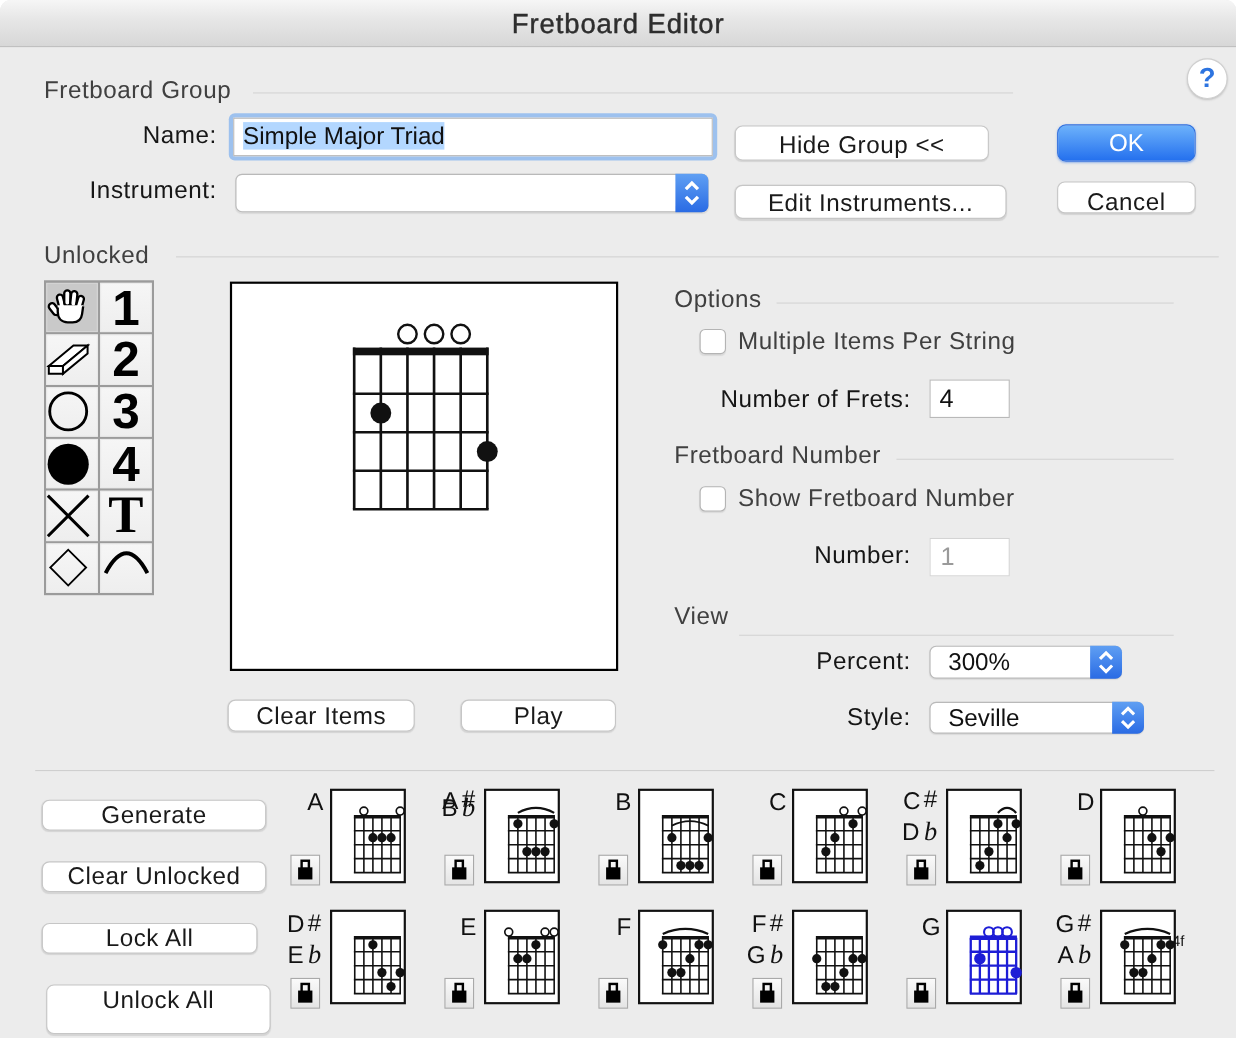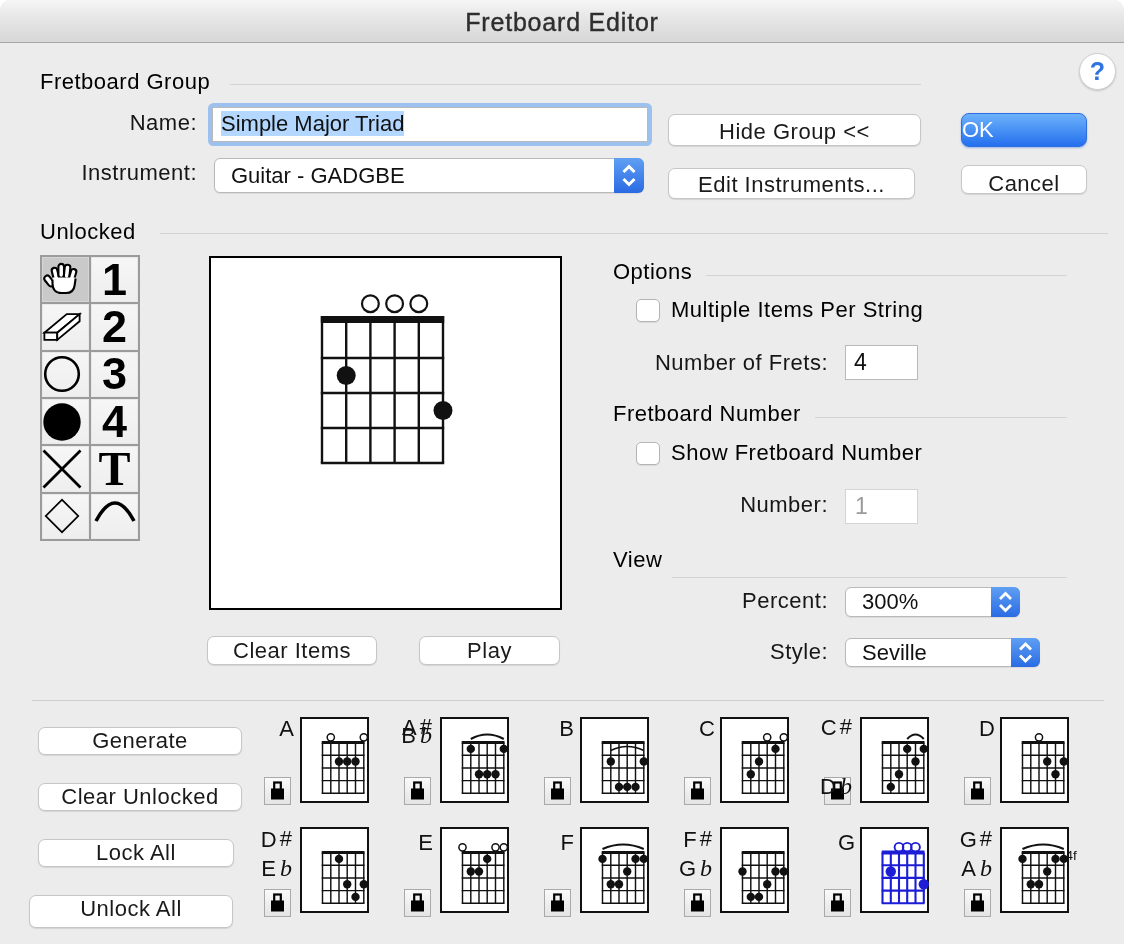--- a/index.html
+++ b/index.html
@@ -1,27 +1,27 @@
 <!DOCTYPE html>
 <html><head><meta charset="utf-8"><style>
 *{margin:0;padding:0;box-sizing:border-box}
 html{background:#fff}
 html,body{width:1124px;height:944px;font-family:"Liberation Sans",sans-serif;position:relative;overflow:hidden}
 body{background:#ececec;border-radius:10px 10px 0 0}
 .titlebar{position:absolute;left:0;top:0;width:1124px;height:43px;
  background:linear-gradient(#f6f6f6,#e7e7e7 40%,#d7d7d7);border-bottom:1px solid #a6a6a6;
  border-radius:9px 9px 0 0}
 .title{position:absolute;left:0;top:8px;width:100%;text-align:center;font-size:25px;color:#2e2e2e;letter-spacing:.8px;-webkit-text-stroke:.4px #2e2e2e}
-.lab{position:absolute;font-size:22px;color:#000000;line-height:26px;white-space:nowrap;letter-spacing:.5px}
+.lab{position:absolute;font-size:22px;color:#404040;line-height:26px;white-space:nowrap;letter-spacing:.5px}
 .rlab{position:absolute;font-size:22px;color:#161616;line-height:26px;white-space:nowrap;text-align:right;width:220px;letter-spacing:.5px}
 .hr{position:absolute;height:1px;background:#d3d3d3}
 .btn{position:absolute;background:#fff;border:1px solid #c6c6c6;border-radius:7px;
  font-size:22px;color:#1a1a1a;text-align:center;box-shadow:0 1px 1px rgba(0,0,0,.10);letter-spacing:.5px}
 .okbtn{position:absolute;border-radius:8px;background:linear-gradient(#6db2fb,#2470ee);
- border:1px solid #2e6ede;color:#fff;font-size:22px;text-align:left;box-shadow:0 1px 2px rgba(70,130,230,.5)}
+ border:1px solid #2e6ede;color:#fff;font-size:22px;text-align:center;box-shadow:0 1px 2px rgba(70,130,230,.5)}
 .help{position:absolute;left:1079px;top:53px;width:37px;height:37px;border-radius:50%;
  background:#fff;border:1px solid #cfcfcf;box-shadow:0 1px 2px rgba(0,0,0,.18);
  color:#2d74e0;font-size:25px;text-align:center;line-height:35px;font-weight:bold}
 .input{position:absolute;background:#fff;border:1px solid #b9b9b9;font-size:22px;color:#111;line-height:32px;white-space:nowrap}
 .focusring{position:absolute;border-radius:2px;box-shadow:0 0 0 4px #9dc1ee}
 .sel{position:absolute;background:#fff;border:1px solid #b9b9b9;border-radius:6px;
  font-size:22px;color:#111;box-shadow:0 1px 1px rgba(0,0,0,.08);white-space:nowrap}
 .stepper{position:absolute;right:-1px;top:-1px;background:linear-gradient(#5f9ff3,#2a6be4);
  border-radius:0 6px 6px 0}
 .checkbox{position:absolute;width:24px;height:23px;background:#fff;border:1px solid #b4b4b4;border-radius:5px;
@@ -44,27 +44,26 @@
 <div class="titlebar"></div>
 <div class="title">Fretboard Editor</div>
 <div class="help">?</div>
 <div class="lab" style="left:40px;top:69px">Fretboard Group</div>
 <div class="hr" style="left:230px;top:84px;width:691px"></div>
 <div class="rlab" style="left:-23px;top:110px">Name:</div>
 <div class="focusring" style="left:212px;top:107px;width:436px;height:35px"></div>
 <div class="input" style="left:212px;top:107px;width:436px;height:35px;padding-left:8px"><span style="background:#b3d7ff">Simple Major Triad</span></div>
 <div class="rlab" style="left:-23px;top:160px">Instrument:</div>
 <div class="sel" style="left:214px;top:158px;width:430px;height:35px">
-    <span class="seltext">Guitar - GADGBE</span>
     <div class="stepper" style="width:30px;height:35px"><svg width="30" height="35" viewBox="0 0 30 35">
         <polyline points="9.5,14 15,8.5 20.5,14" fill="none" stroke="#fff" stroke-width="3"></polyline>
         <polyline points="9.5,21 15,26.5 20.5,21" fill="none" stroke="#fff" stroke-width="3"></polyline>
       </svg></div>
   </div>
-<div class="btn" style="left:668px;top:114px;width:253px;height:32px;line-height:33px">Hide Group &lt;&lt;</div>
+<div class="btn" style="left:668px;top:114px;width:231px;height:32px;line-height:33px">Hide Group &lt;&lt;</div>
 <div class="btn" style="left:668px;top:168px;width:247px;height:31px;line-height:31px">Edit Instruments...</div>
 <div class="okbtn" style="left:961px;top:113px;width:126px;height:34px;line-height:32px">OK</div>
 <div class="btn" style="left:961px;top:165px;width:126px;height:29px;line-height:36px">Cancel</div>
 <div class="lab" style="left:40px;top:219px">Unlocked</div>
 <div class="hr" style="left:160px;top:233px;width:948px"></div>
 <div class="toolgrid">
     <div class="tool seltool">
       <svg width="45" height="45" viewBox="0 0 40 40">
         <g fill="#fff" stroke="#000" stroke-width="2.1" stroke-linejoin="round">
           <rect x="4.2" y="15.5" width="6" height="12" rx="3" transform="rotate(-38 7.2 21.5)"></rect>
@@ -172,21 +171,21 @@
     <span class="seltext">Seville</span>
     <div class="stepper" style="width:29px;height:29px"><svg width="29" height="29" viewBox="0 0 29 29">
         <polyline points="9,11.5 14.5,6 20,11.5" fill="none" stroke="#fff" stroke-width="2.8"></polyline>
         <polyline points="9,17.5 14.5,23 20,17.5" fill="none" stroke="#fff" stroke-width="2.8"></polyline>
       </svg></div>
   </div>
 <div class="hr" style="left:32px;top:700px;width:1072px;background:#cfcfcf"></div>
 <div class="btn" style="left:38px;top:727px;width:204px;height:28px;line-height:26px">Generate</div>
 <div class="btn" style="left:38px;top:783px;width:204px;height:28px;line-height:26px">Clear Unlocked</div>
 <div class="btn" style="left:38px;top:839px;width:196px;height:28px;line-height:26px">Lock All</div>
-<div class="btn" style="left:29px;top:895px;width:204px;height:33px;line-height:26px">Unlock All</div>
+<div class="btn" style="left:42px;top:895px;width:204px;height:45px;line-height:26px">Unlock All</div>
 <div class="cbox" style="left:300px;top:717px;border-color:#111"><svg width="79" height="82" viewBox="0 0 79 82">
       <line x1="20.5" y1="23.5" x2="20.5" y2="74.3" stroke="#111" stroke-width="1.45"></line>
       <line x1="28.8" y1="23.5" x2="28.8" y2="74.3" stroke="#111" stroke-width="1.45"></line>
       <line x1="37.0" y1="23.5" x2="37.0" y2="74.3" stroke="#111" stroke-width="1.45"></line>
       <line x1="45.2" y1="23.5" x2="45.2" y2="74.3" stroke="#111" stroke-width="1.45"></line>
       <line x1="53.5" y1="23.5" x2="53.5" y2="74.3" stroke="#111" stroke-width="1.45"></line>
       <line x1="61.8" y1="23.5" x2="61.8" y2="74.3" stroke="#111" stroke-width="1.45"></line>
       <line x1="19.7" y1="23.5" x2="62.5" y2="23.5" stroke="#111" stroke-width="3.0"></line>
       <line x1="19.7" y1="36.2" x2="62.5" y2="36.2" stroke="#111" stroke-width="1.45"></line>
       <line x1="19.7" y1="48.9" x2="62.5" y2="48.9" stroke="#111" stroke-width="1.45"></line>
@@ -475,21 +474,21 @@
       <rect x="9.2" y="4.5" width="6.6" height="7.5" fill="none" stroke="#000" stroke-width="2.2"></rect>
       <rect x="6" y="10.5" width="13" height="11" fill="#000"></rect>
     </svg>
   </div>
 <div class="nlab" style="left:234px;top:714px">A</div>
 <div class="nlab" style="left:372px;top:713px">A<span class="sh">#</span></div>
 <div class="nlab" style="left:372px;top:720px">B<span class="fl">b</span></div>
 <div class="nlab" style="left:514px;top:714px">B</div>
 <div class="nlab" style="left:655px;top:714px">C</div>
 <div class="nlab" style="left:792px;top:713px">C<span class="sh">#</span></div>
-<div class="nlab" style="left:792px;top:771px">D<span class="fl">b</span></div>
+<div class="nlab" style="left:792px;top:742px">D<span class="fl">b</span></div>
 <div class="nlab" style="left:935px;top:714px">D</div>
 <div class="nlab" style="left:232px;top:825px">D<span class="sh">#</span></div>
 <div class="nlab" style="left:232px;top:853px">E<span class="fl">b</span></div>
 <div class="nlab" style="left:373px;top:828px">E</div>
 <div class="nlab" style="left:514px;top:828px">F</div>
 <div class="nlab" style="left:652px;top:825px">F<span class="sh">#</span></div>
 <div class="nlab" style="left:652px;top:853px">G<span class="fl">b</span></div>
 <div class="nlab" style="left:795px;top:828px">G</div>
 <div class="nlab" style="left:932px;top:825px">G<span class="sh">#</span></div>
 <div class="nlab" style="left:932px;top:853px">A<span class="fl">b</span></div>

